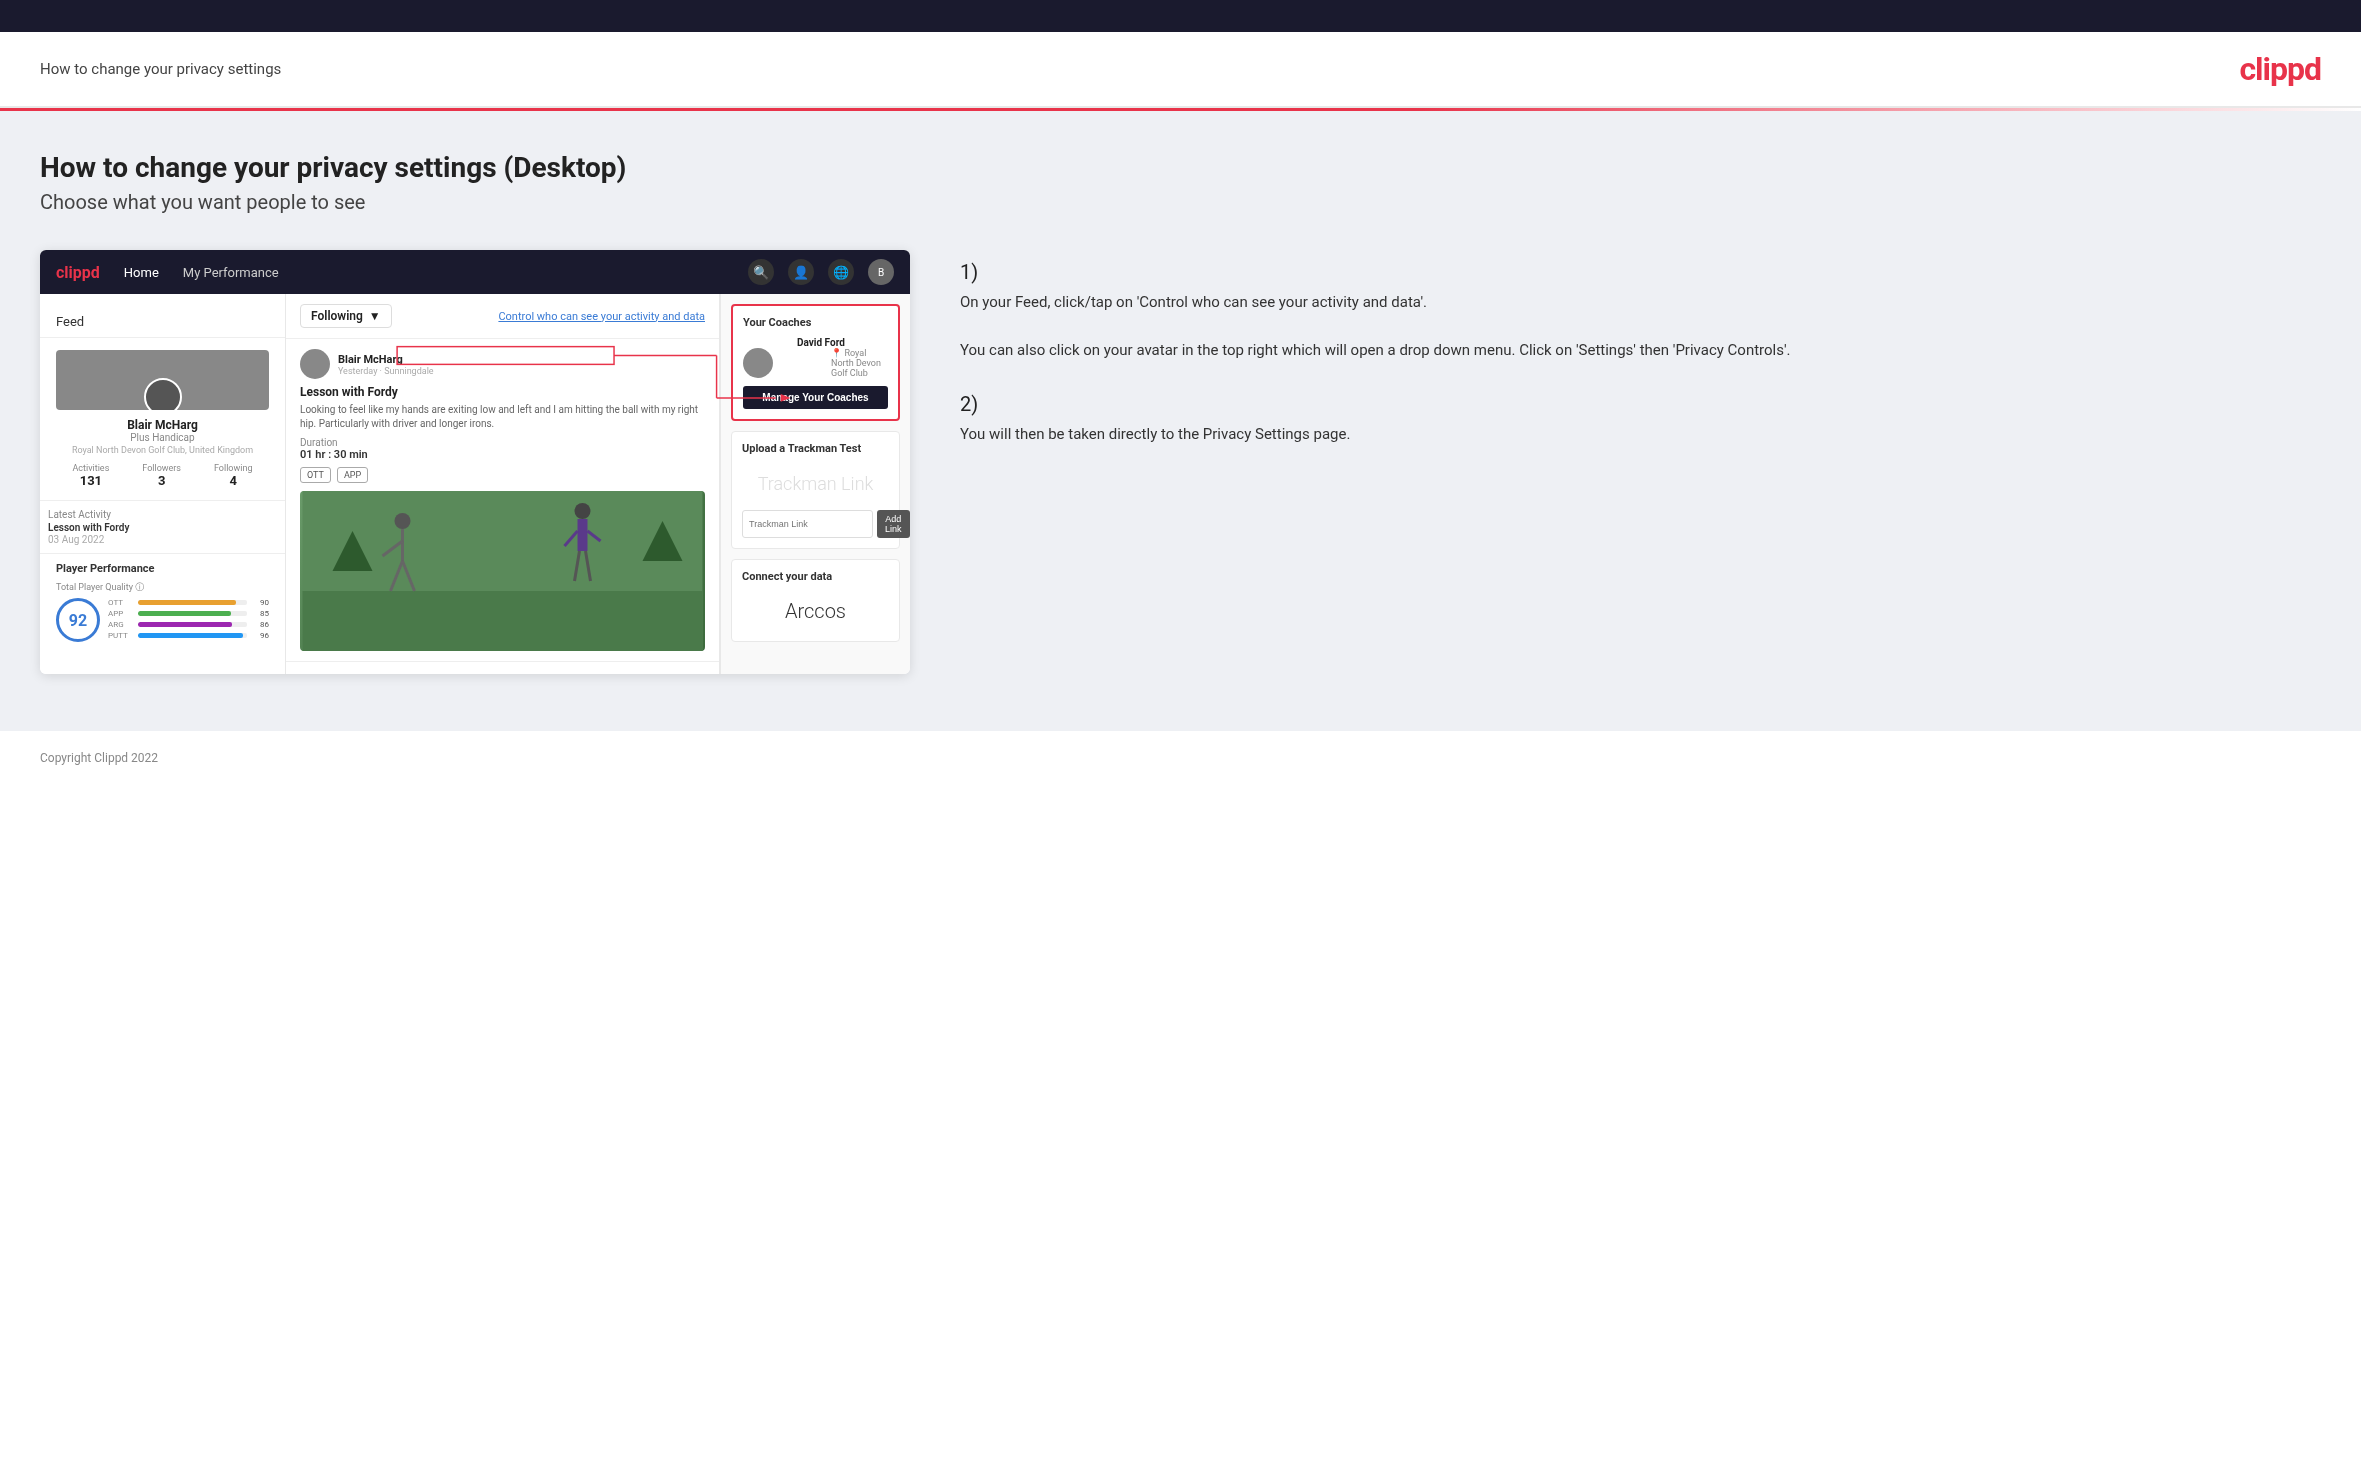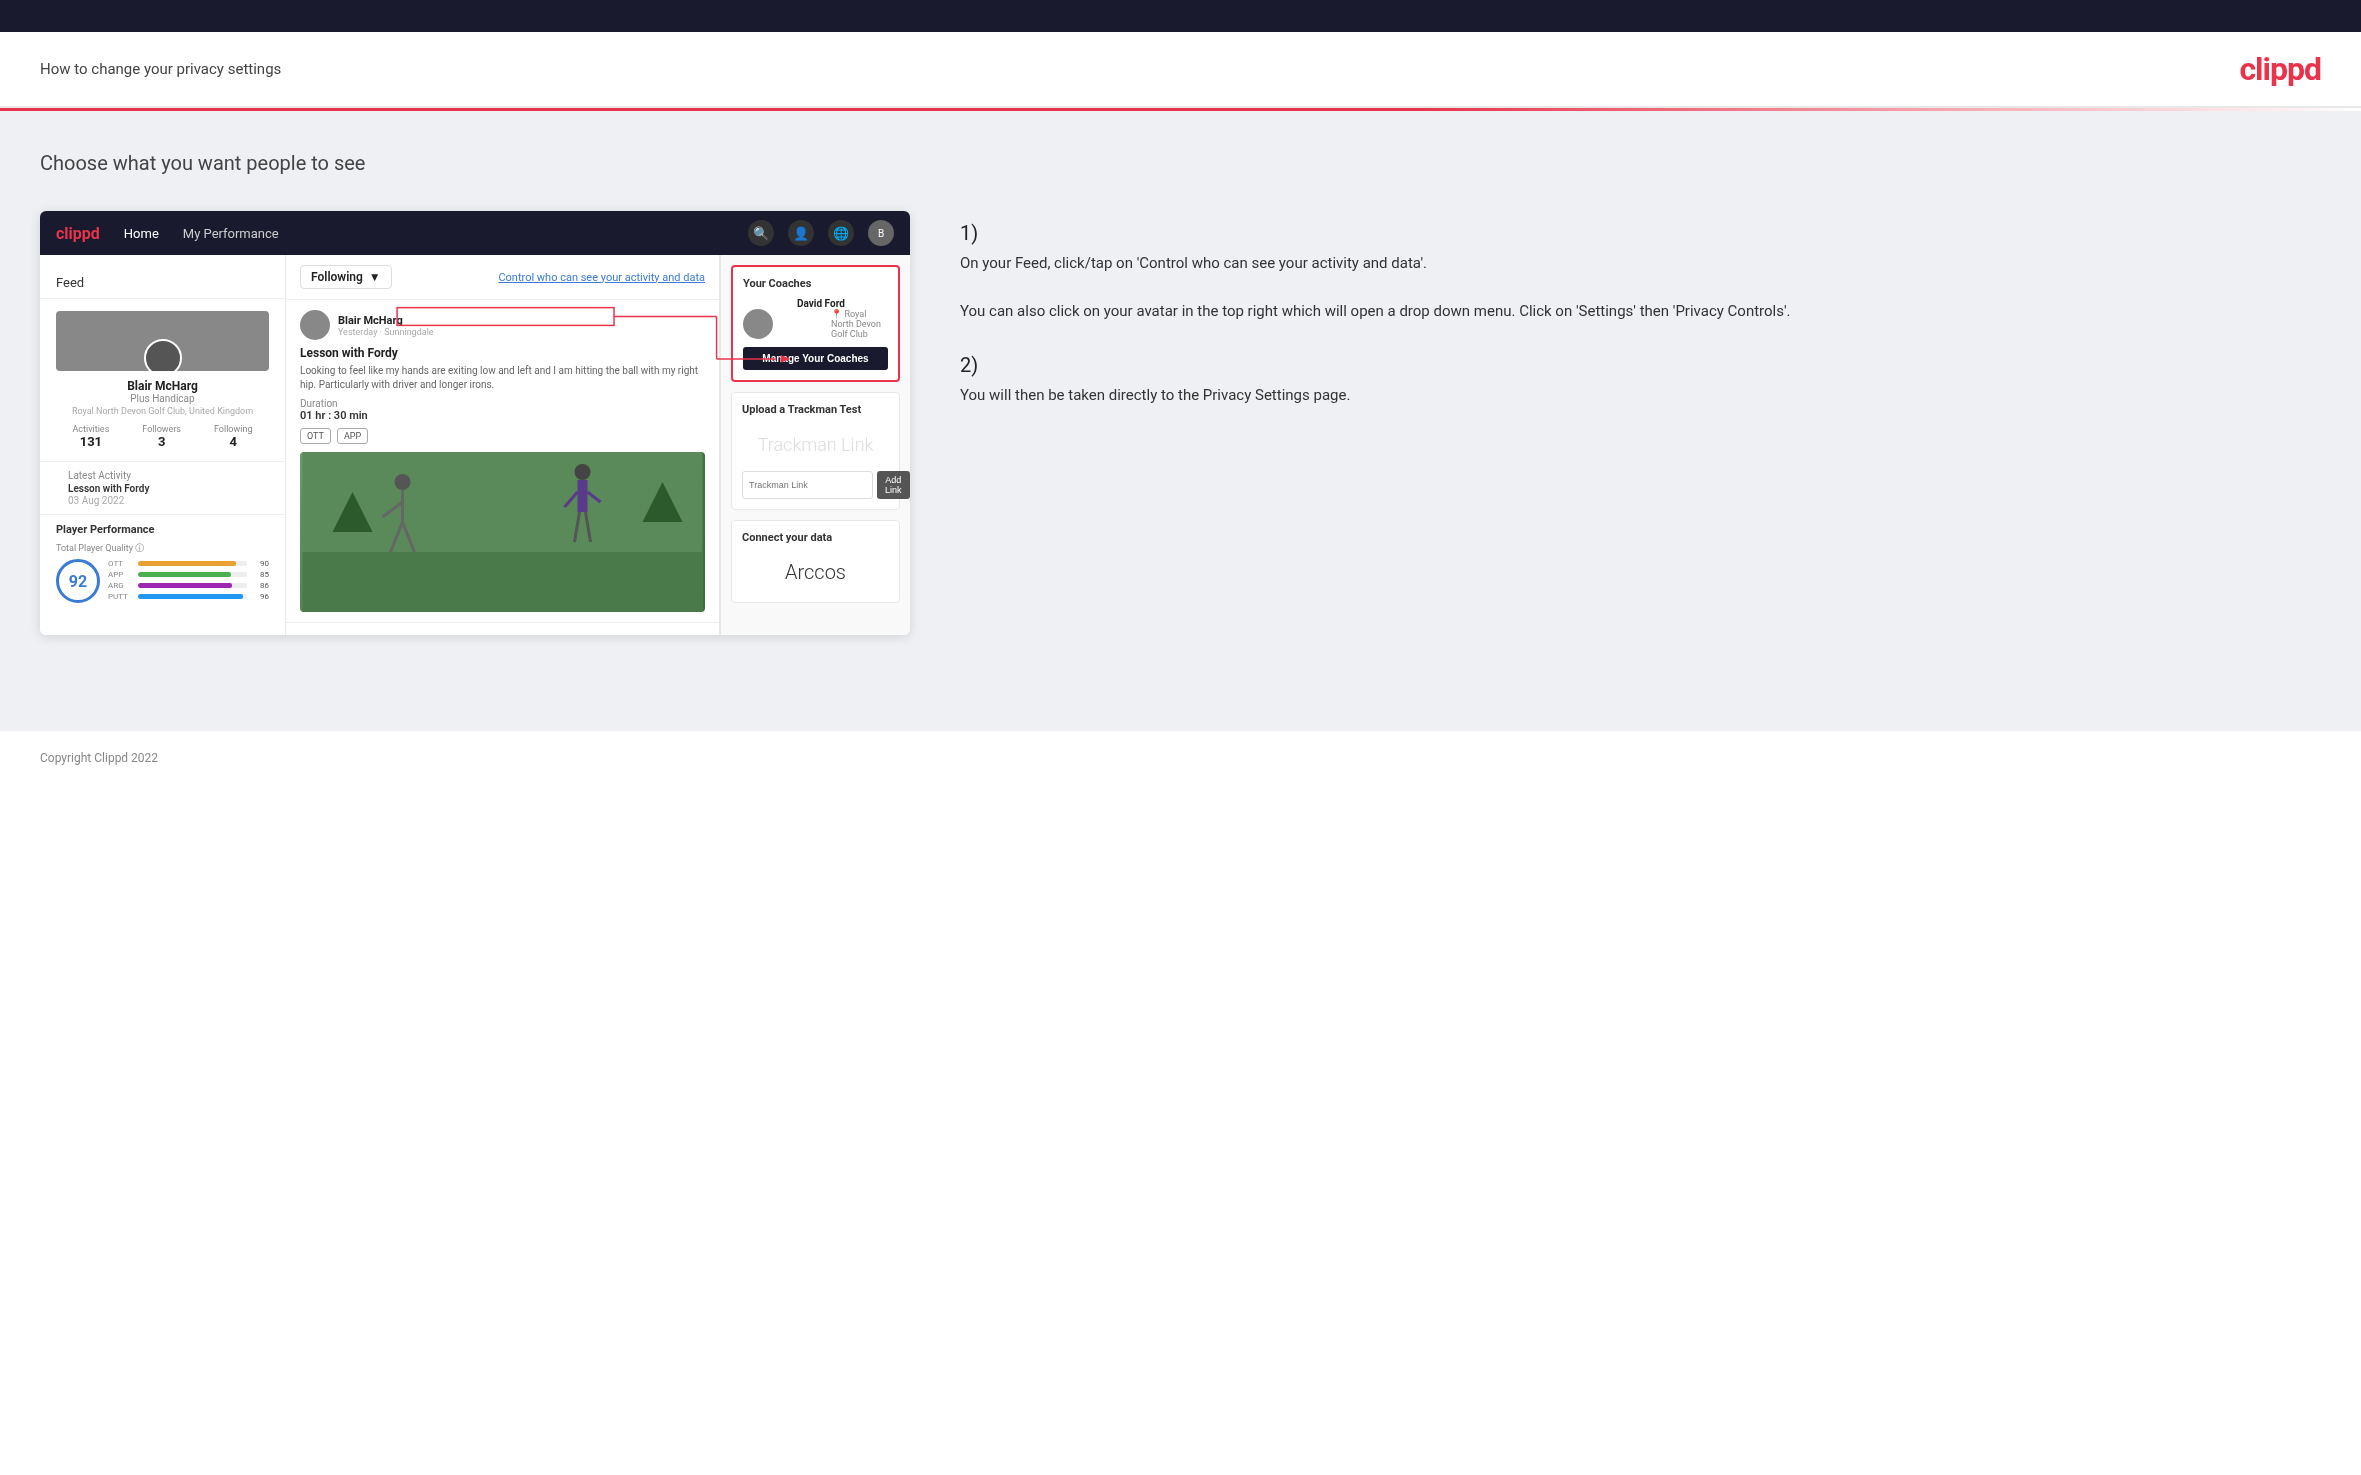--- a/index.html
+++ b/index.html
@@ -187,21 +187,21 @@
     }
     .profile-stats {
       display: flex;
       justify-content: space-around;
       margin-top: 8px;
     }
     .stat-item { text-align: center; }
     .stat-label { font-size: 9px; color: #888; }
     .stat-value { font-size: 13px; font-weight: 700; color: #222; }
     .latest-activity {
-      padding: 8px 28px;
+      padding: 8px 8px;
       font-size: 10px;
       border-bottom: 1px solid #eee;
     }
     .latest-label { color: #888; }
     .latest-value { font-weight: 600; color: #333; margin-top: 2px; }
     .latest-date { color: #aaa; margin-top: 1px; }
 
     .player-perf {
       padding: 8px 16px;
     }
@@ -456,20 +456,21 @@
 
 <div class="top-bar"></div>
 
 <div class="header">
   <span class="header-title">How to change your privacy settings</span>
   <span class="logo">clippd</span>
 </div>
 <div class="header-line"></div>
 
 <div class="main-content">
+  <div class="main-heading">How to change your privacy settings (Desktop)</div>
   <div class="main-subheading">Choose what you want people to see</div>
 
   <div class="content-layout">
 
     <div class="app-screenshot screenshot-wrapper">
 
       <div class="app-navbar">
         <span class="app-logo">clippd</span>
         <span class="app-nav-item active">Home</span>
         <span class="app-nav-item">My Performance</span>

